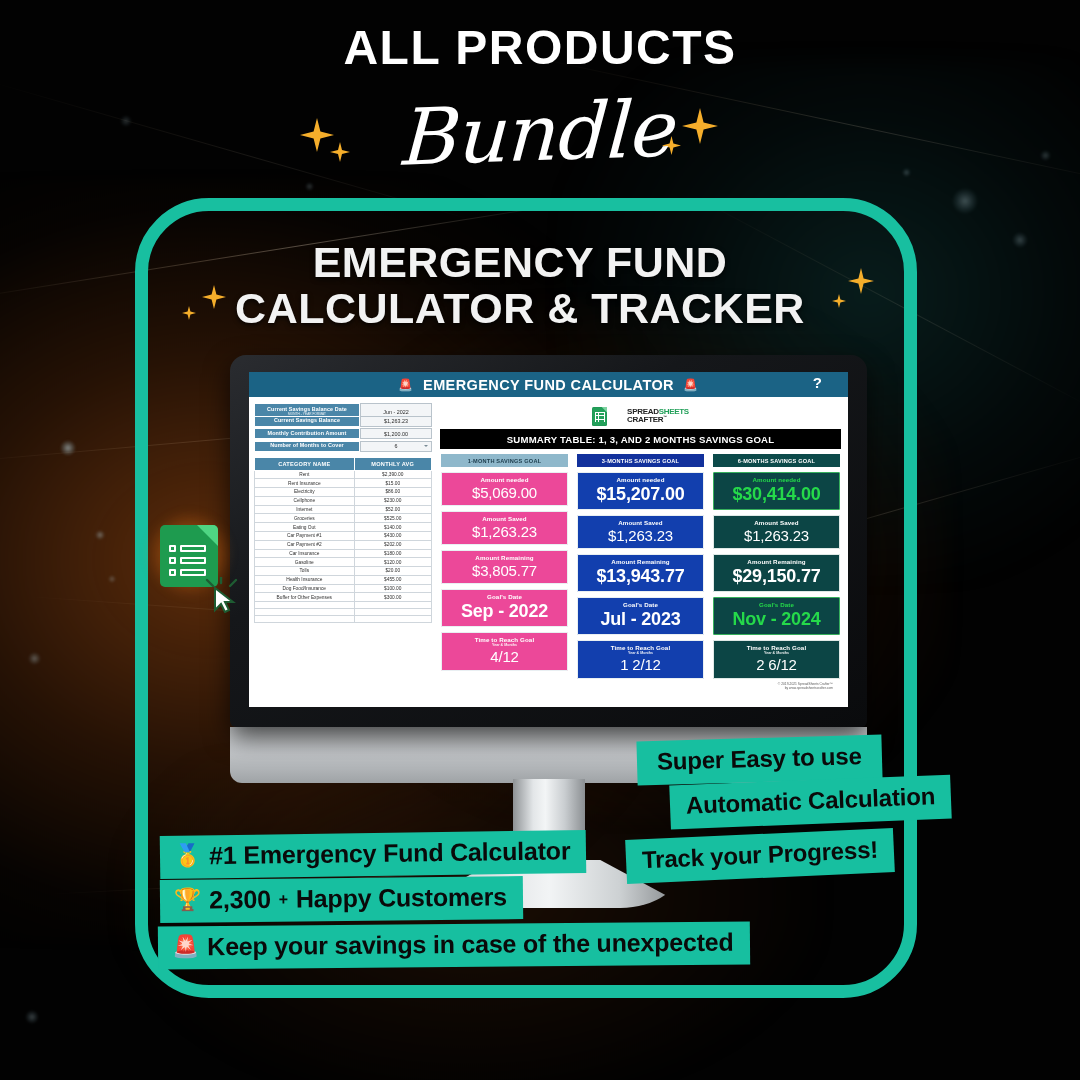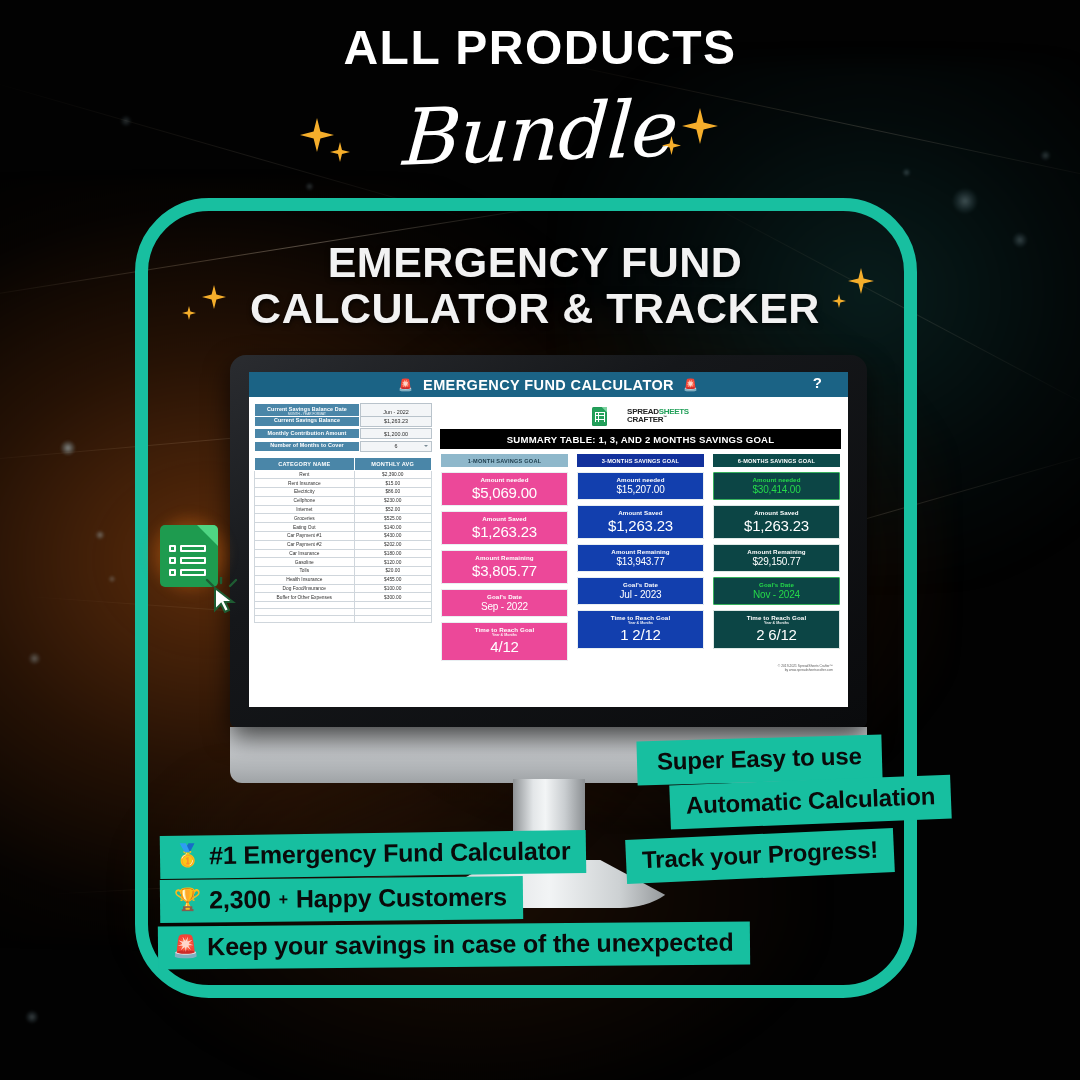--- a/index.html
+++ b/index.html
@@ -93,21 +93,21 @@
   .frame {
     position:absolute; left:135px; top:198px;
     width:782px; height:800px;
     border:13px solid #18bfa0;
     border-radius:74px;
     z-index:3;
   }
 
   
   .prod-title {
-    position:absolute; left:144px; top:240px; width:782px;
+    position:absolute; left:129px; top:240px; width:782px;
     text-align:center; z-index:5;
     font-weight:bold; font-size:43px; line-height:1.06;
     letter-spacing:.5px;
     color:#f2f2f2;
     text-shadow: 0 2px 5px rgba(0,0,0,.75);
   }
 
   
   .monitor { position:absolute; left:230px; top:355px; z-index:5; }
   .mon-bezel {
@@ -238,21 +238,21 @@
     text-align:center; font-weight:bold; font-size:5.6px;
     letter-spacing:.2px; padding:3.6px 0; color:#fff;
   }
   .cell {
     padding:3px 0 4.5px 0; text-align:center; color:#fff;
     border-radius:1px;
   }
   .cell .lbl { font-size:6.2px; font-weight:bold; letter-spacing:.1px; }
   .cell .sub { font-size:3.6px; font-weight:bold; opacity:.9; margin-top:.5px; }
   .cell .val { font-size:15px; font-weight:normal; letter-spacing:-.2px; margin-top:1px; }
-  .cell .val.sm { font-size:10px; }
+  .cell .val.sm { font-size:18px;font-weight:bold; }
 
   
   .c1 .col-head { background:#8fb8cb; color:#1c3c4c; }
   .c1 .cell { background:#ec4899; border:1px solid #e9eff2; }
   .c2 .col-head { background:#12319c; }
   .c2 .cell { background:#123fae; border:1px solid #e9eff2; }
   .c3 .col-head { background:#0c4a4a; }
   .c3 .cell { background:#0c4545; border:1px solid #dfe9e6; }
   .c3 .cell.hi .lbl, .c3 .cell.hi .val { color:#25d94a; }
   .c3 .cell.hi { border:1px solid #36b05c; }

